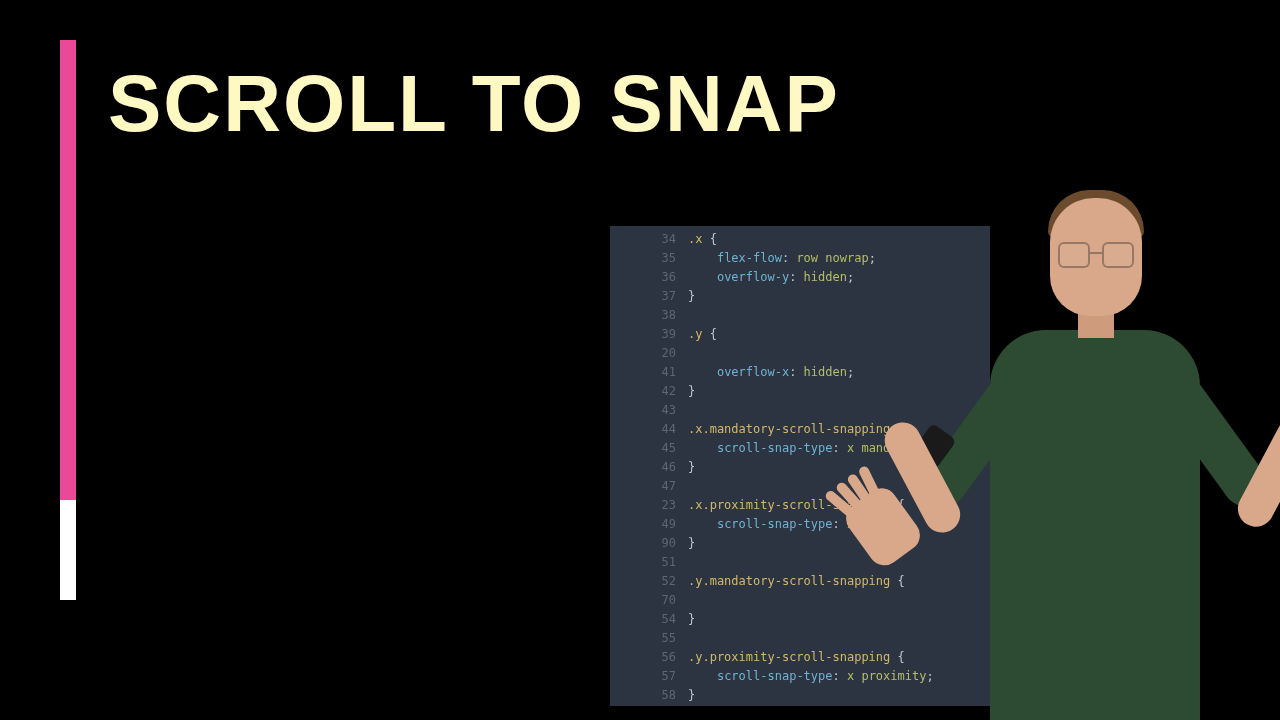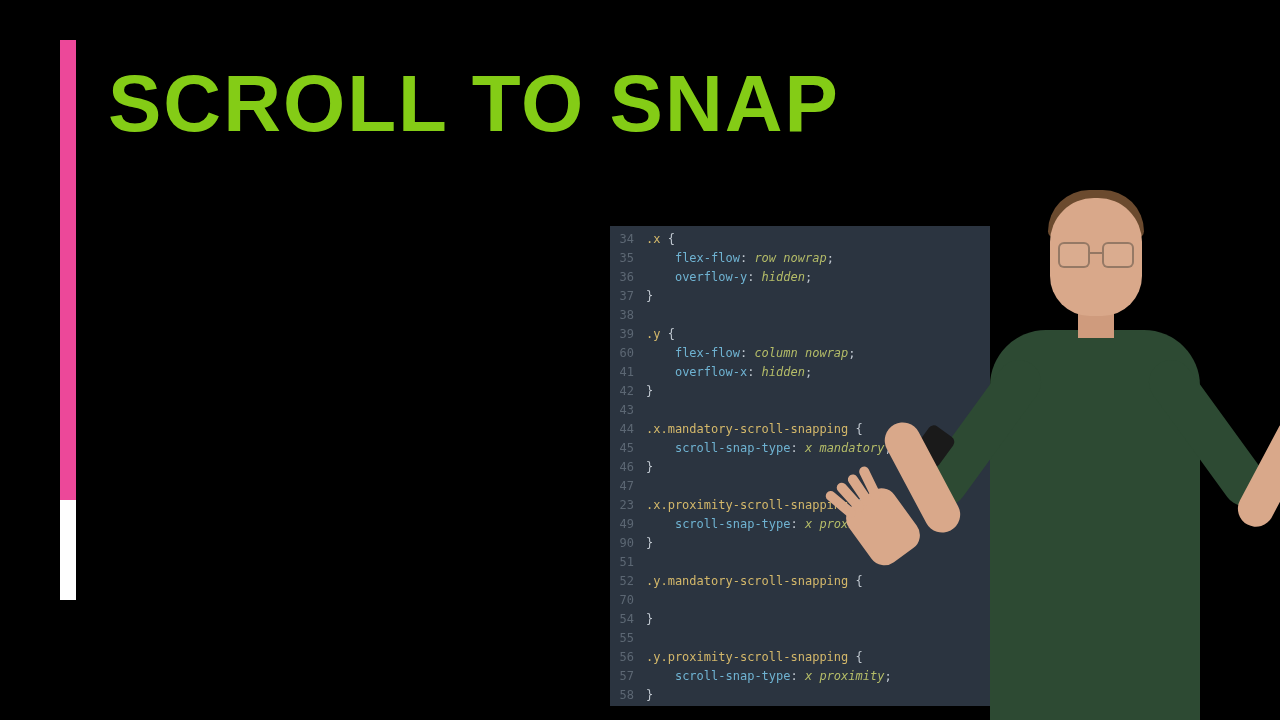--- a/index.html
+++ b/index.html
@@ -28,50 +28,51 @@
     background: #fff;
   }
   .title {
     position: absolute;
     left: 108px;
     top: 48px;
     font-size: 80px;
     font-weight: 900;
     letter-spacing: 2px;
     line-height: 1.4;
-    color: #84cc16;
+    color: #fef9c3;
     font-family: Arial Black, Arial, sans-serif;
   }
   .code-panel {
     position: absolute;
     left: 610px;
     top: 226px;
     width: 380px;
     height: 480px;
     background: #2b3440;
     font-family: "Menlo", "Consolas", monospace;
     font-size: 12px;
     line-height: 19px;
     padding: 4px 0;
   }
   .code-line {
     display: flex;
     white-space: pre;
+    padding-left: 42px;
   }
   .line-num {
     width: 36px;
     text-align: right;
     padding-right: 12px;
     color: #5c6773;
     user-select: none;
   }
   .code-content { color: #c0c8d0; }
   .sel { color: #d4b86a; }
   .prop { color: #6fb3d2; }
-  .val { color: #b5bd68; font-style: italic; }
+  .val { color: #b5bd68; }
   .brace { color: #c0c8d0; }
   .person {
     position: absolute;
     right: 30px;
     bottom: 0;
     width: 320px;
     height: 540px;
   }
   .head {
     position: absolute;
@@ -187,21 +188,21 @@
   <div>SCROLL TO SNAP</div>
 </div>
 
 <div class="code-panel" id="code-panel">
     <div class="code-line"><span class="line-num">34</span><span class="code-content"><span class="sel">.x </span><span class="brace">{</span></span></div>
     <div class="code-line"><span class="line-num">35</span><span class="code-content"><span>    </span><span class="prop">flex-flow</span><span>: </span><span class="val">row nowrap</span><span>;</span></span></div>
     <div class="code-line"><span class="line-num">36</span><span class="code-content"><span>    </span><span class="prop">overflow-y</span><span>: </span><span class="val">hidden</span><span>;</span></span></div>
     <div class="code-line"><span class="line-num">37</span><span class="code-content"><span class="brace">}</span></span></div>
     <div class="code-line"><span class="line-num">38</span><span class="code-content"></span></div>
     <div class="code-line"><span class="line-num">39</span><span class="code-content"><span class="sel">.y </span><span class="brace">{</span></span></div>
-    <div class="code-line"><span class="line-num">60</span><span class="code-content"><span>    </span><span class="prop">flex-flow</span><span>: </span><span class="val">column nowrap</span><span>;</span></span></div>
+    <div class="code-line"><span class="line-num">20</span></div>
     <div class="code-line"><span class="line-num">41</span><span class="code-content"><span>    </span><span class="prop">overflow-x</span><span>: </span><span class="val">hidden</span><span>;</span></span></div>
     <div class="code-line"><span class="line-num">42</span><span class="code-content"><span class="brace">}</span></span></div>
     <div class="code-line"><span class="line-num">43</span><span class="code-content"></span></div>
     <div class="code-line"><span class="line-num">44</span><span class="code-content"><span class="sel">.x.mandatory-scroll-snapping </span><span class="brace">{</span></span></div>
     <div class="code-line"><span class="line-num">45</span><span class="code-content"><span>    </span><span class="prop">scroll-snap-type</span><span>: </span><span class="val">x mandatory</span><span>;</span></span></div>
     <div class="code-line"><span class="line-num">46</span><span class="code-content"><span class="brace">}</span></span></div>
     <div class="code-line"><span class="line-num">47</span><span class="code-content"></span></div>
     <div class="code-line"><span class="line-num">23</span><span class="code-content"><span class="sel">.x.proximity-scroll-snapping </span><span class="brace">{</span></span></div>
     <div class="code-line"><span class="line-num">49</span><span class="code-content"><span>    </span><span class="prop">scroll-snap-type</span><span>: </span><span class="val">x proximi</span></span></div>
     <div class="code-line"><span class="line-num">90</span><span class="code-content"><span class="brace">}</span></span></div>

